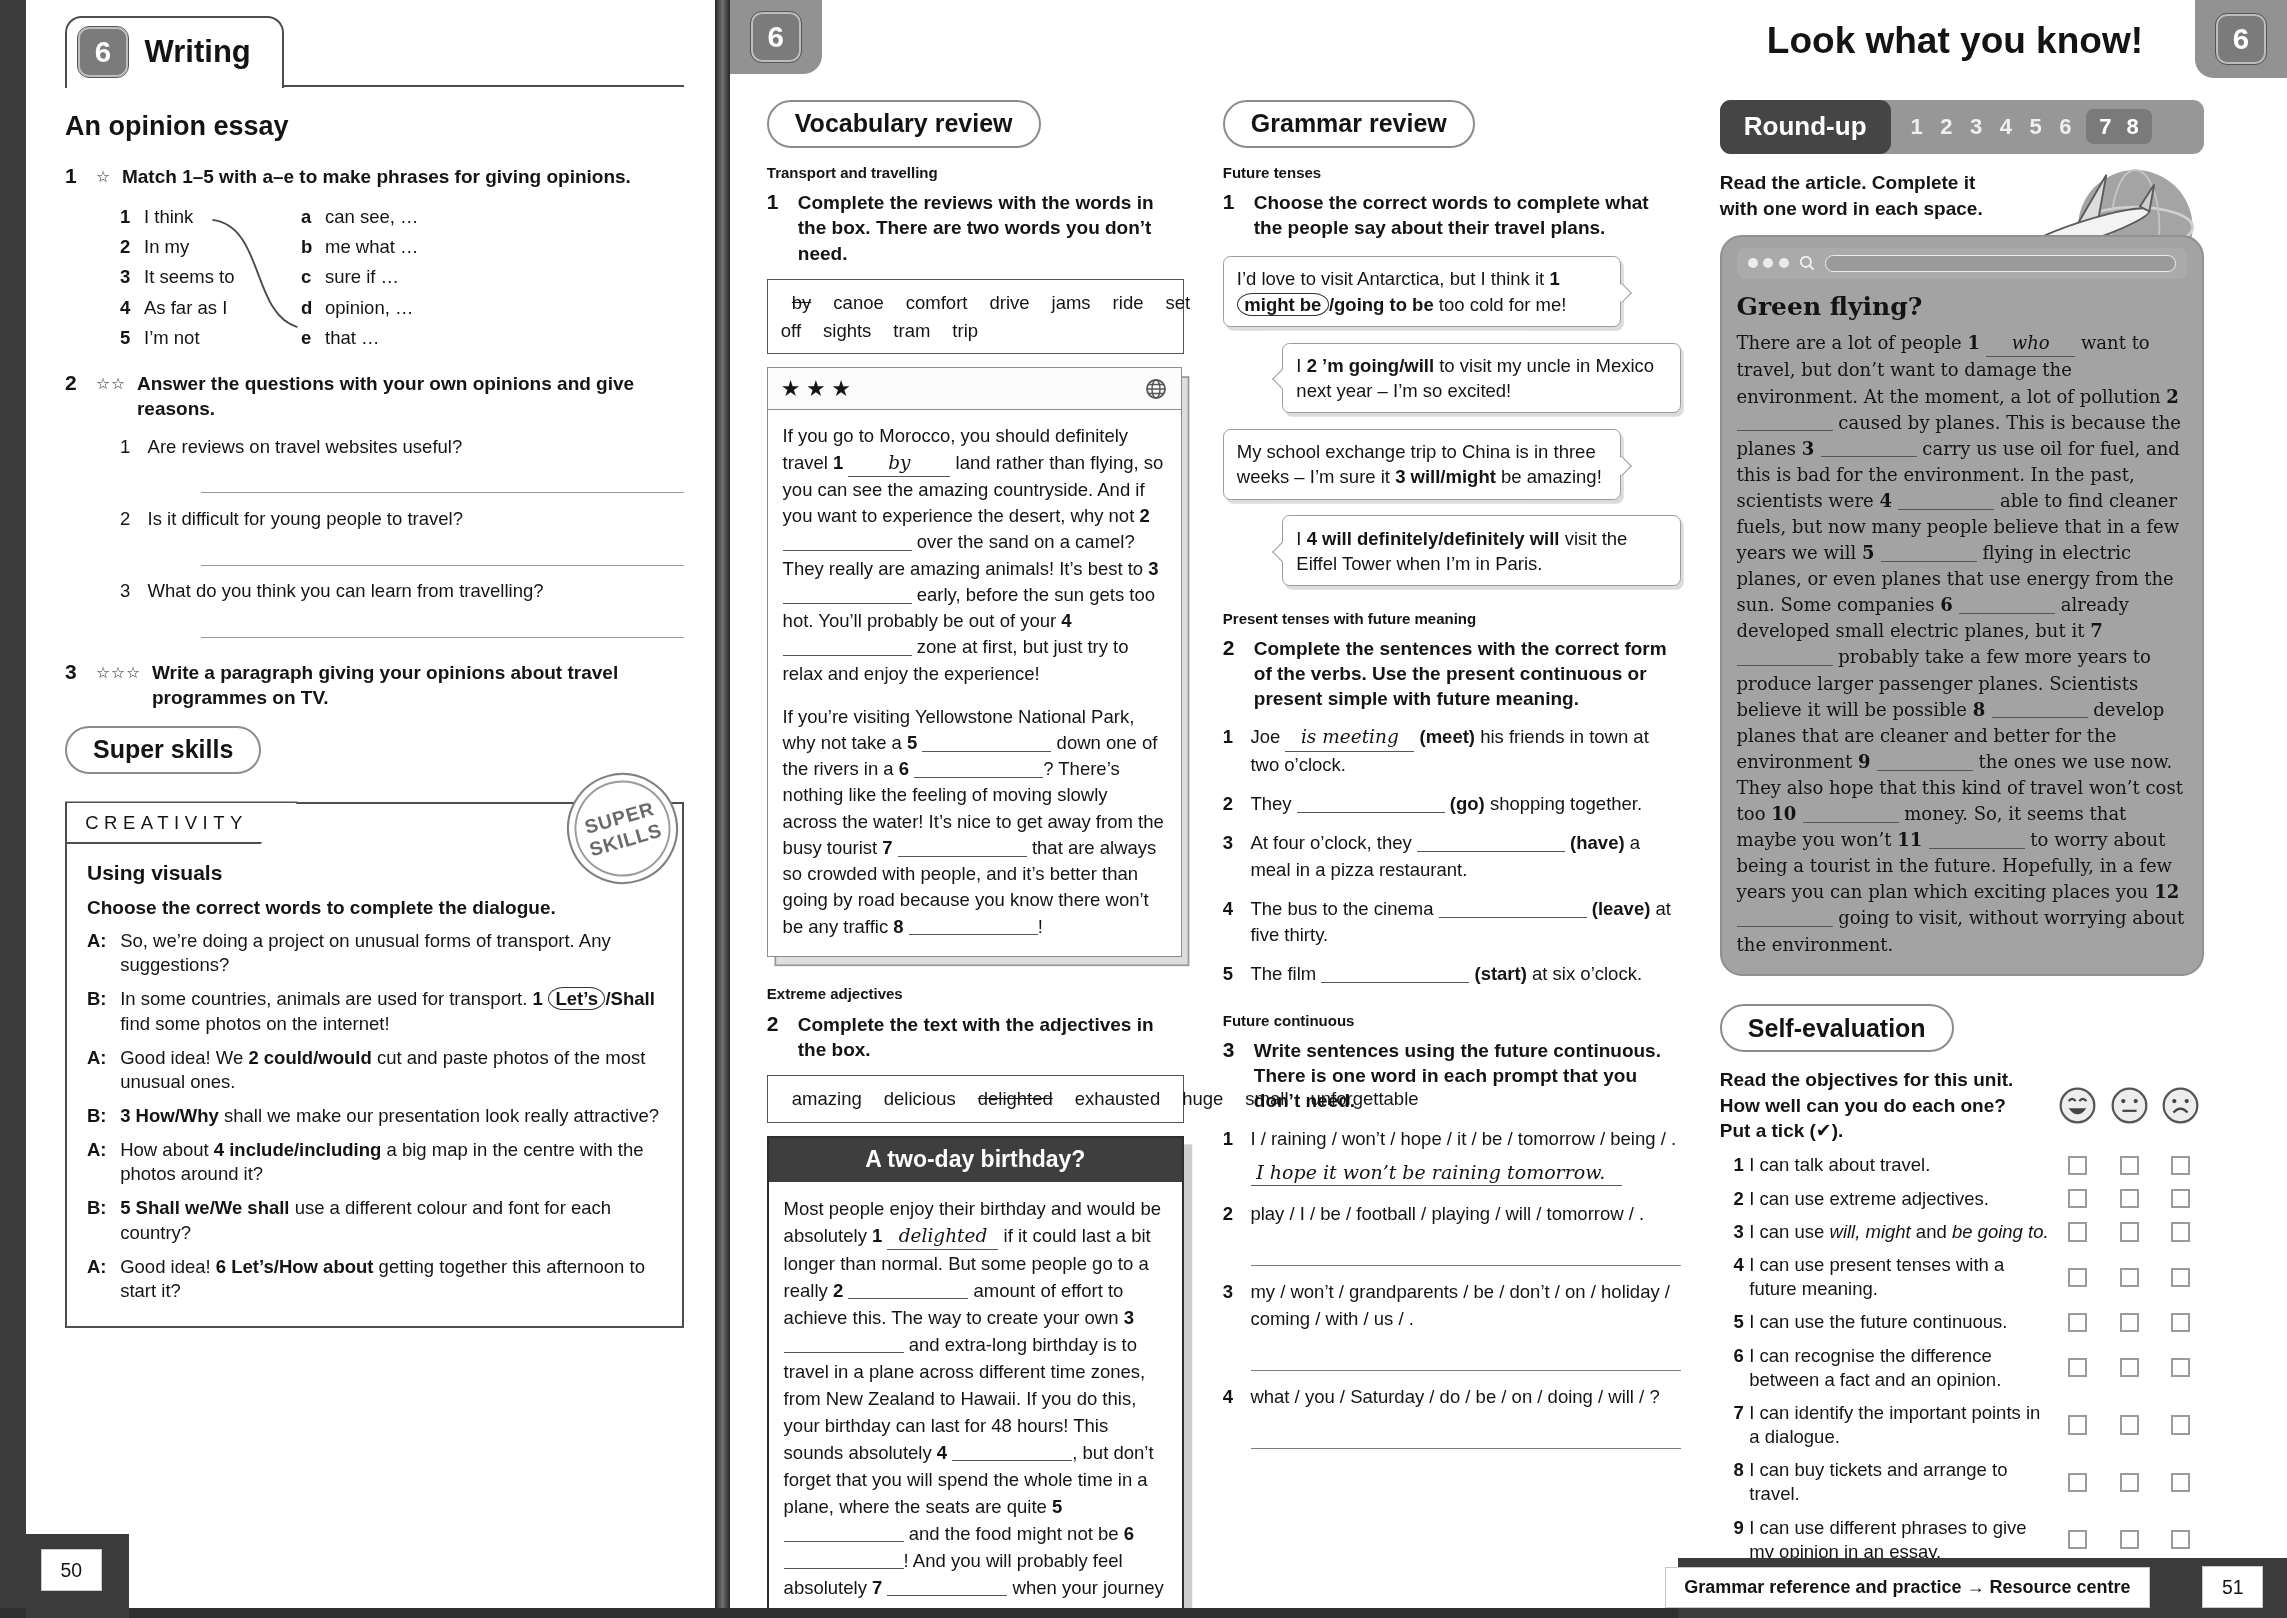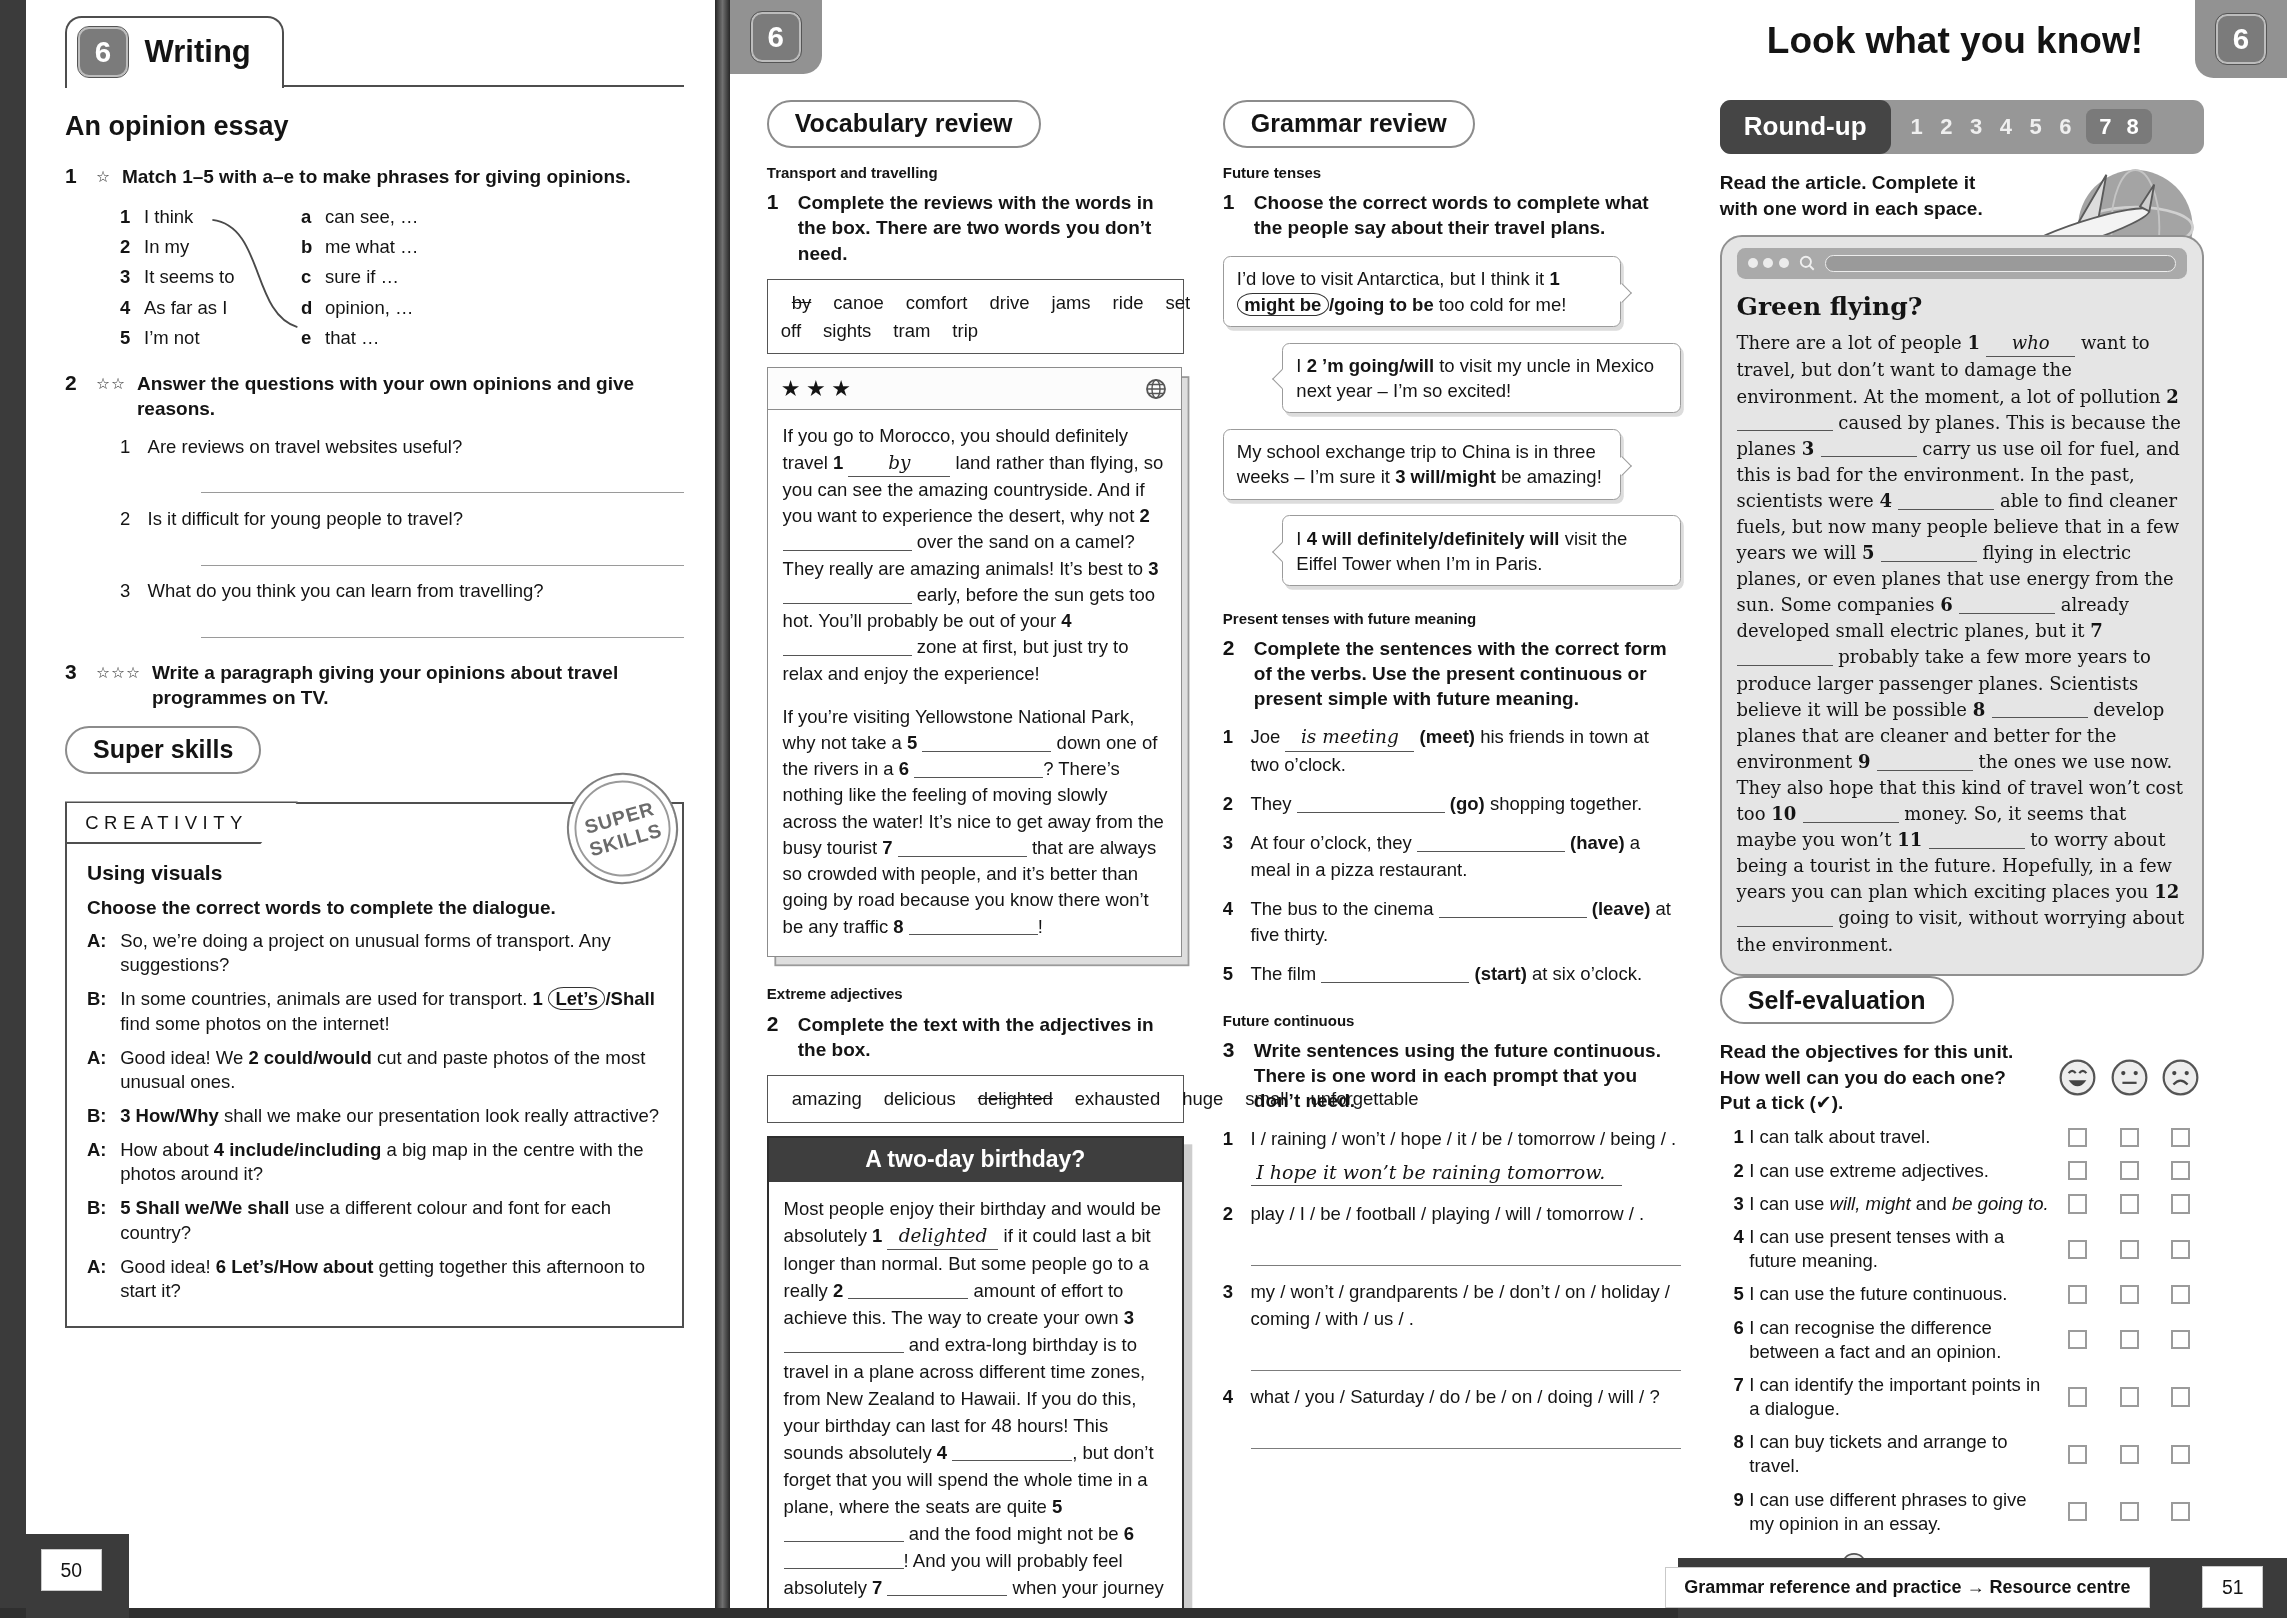--- a/index.html
+++ b/index.html
@@ -76,31 +76,31 @@
   .snum{font-weight:bold;min-width:16.6px}
   .p-ans{margin:9.2px 0 1.8px 28px;font-family:"DejaVu Serif","Liberation Serif",serif;font-style:italic;font-size:19px;border-bottom:1.6px solid #555;display:inline-block;padding:0 16.6px 1.8px 5.5px}
   .p-blank{border-bottom:1.6px solid #7c7c7c;height:28px;margin:11px 0 1.8px 28px}
 
   .ru-bar{display:flex;align-items:center;background:#979797;border-radius:11px;height:54px;padding-right:11px}
   .ru-pill{background:#454545;color:#fff;font-weight:bold;font-size:26px;padding:0 24px;height:54px;display:flex;align-items:center;border-radius:11px;flex:0 0 auto}
   .ru-nums{display:flex;gap:17.5px;margin-left:20px;font-size:22px;font-weight:bold;color:#efefef}
   .ru-hl{display:flex;gap:14.8px;background:#7a7a7a;border-radius:7.4px;padding:4.6px 13px;margin-left:14.8px;font-size:22px;font-weight:bold;color:#fff}
   .ru-instr{font-weight:bold;font-size:19px;margin:16.6px 0 13px;width:57%;line-height:1.35}
   .plane{position:absolute;top:46px;right:-9.2px;width:233px;height:159px}
-  .browser{border:2.8px solid #909090;border-radius:22px;padding:11px 14.8px 16.6px;background:#e5e5e5;position:relative;z-index:1}
+  .browser{border:2.8px solid #909090;border-radius:22px;padding:11px 14.8px 16.6px;background:#a3a3a3;position:relative;z-index:1}
   .b-bar{display:flex;align-items:center;gap:9.2px;background:#aaaaaa;border-radius:8.3px;padding:6.5px 11px}
   .b-dots{display:flex;gap:5.5px}
   .dot{width:10px;height:10px;border-radius:50%;background:#ececec}
   .b-input{flex:1;height:16.6px;border-radius:8.3px;background:#9a9a9a;border:1.8px solid #ededed}
   .article{font-family:"DejaVu Serif","Liberation Serif",serif;margin-top:13px}
   .a-title{font-size:25px;font-weight:bold;margin-bottom:9.2px}
   .a-body{font-size:18px;line-height:1.45}
   .a-body .sg-gap{min-width:90px}
 
-  .se-pill{}
+  .se-pill{margin-top:28px}
   .se-top{display:grid;grid-template-columns:1fr 46px 46px 46px;column-gap:5.5px;align-items:center;margin:14.8px 0 3.7px}
   .se-intro{font-weight:bold;font-size:19px;line-height:1.36;padding-right:9.2px}
   .face{width:39px;height:39px;justify-self:center}
   .se-row{display:grid;grid-template-columns:24px 1fr 46px 46px 46px;column-gap:5.5px;align-items:center;margin-top:9.2px;font-size:18.5px;line-height:1.3}
   .se-num{font-weight:bold;text-align:right;align-self:start}
   .cb{width:19.4px;height:19.4px;border:2.3px solid #9b9b9b;justify-self:center;background:#fff}
   .se-note{margin-top:16.6px;font-size:19px;display:flex;align-items:center;gap:7.4px;flex-wrap:wrap}
   .face-sm{width:28px;height:28px}
 
   .bottom-strip{position:absolute;left:0;right:0;bottom:0;height:11px;background:#2f2f2f;z-index:4}

